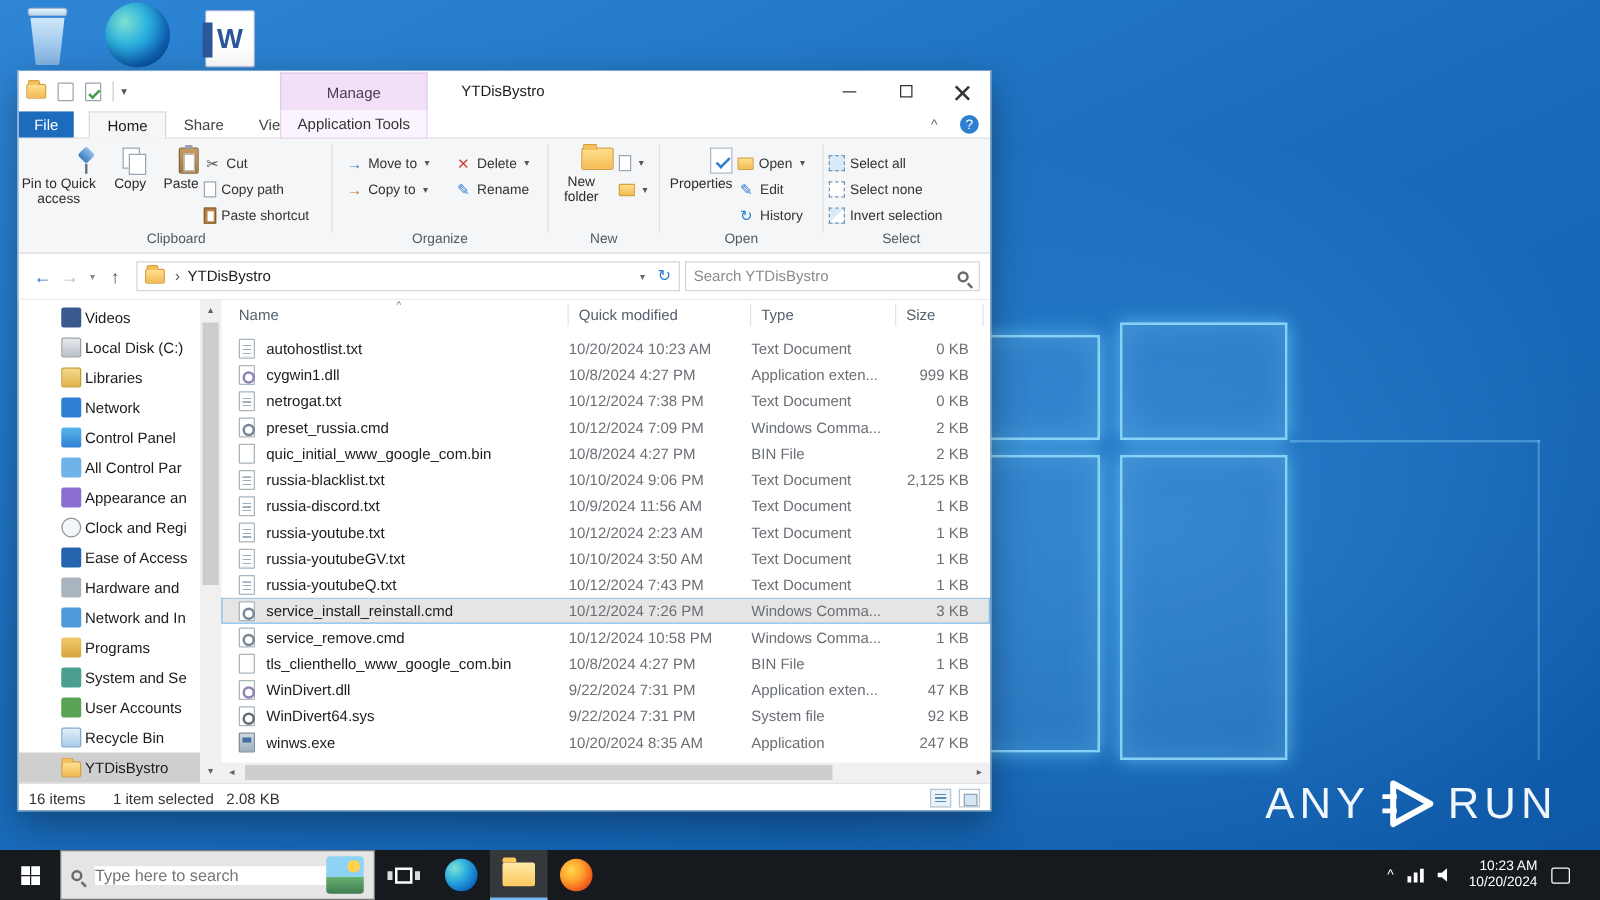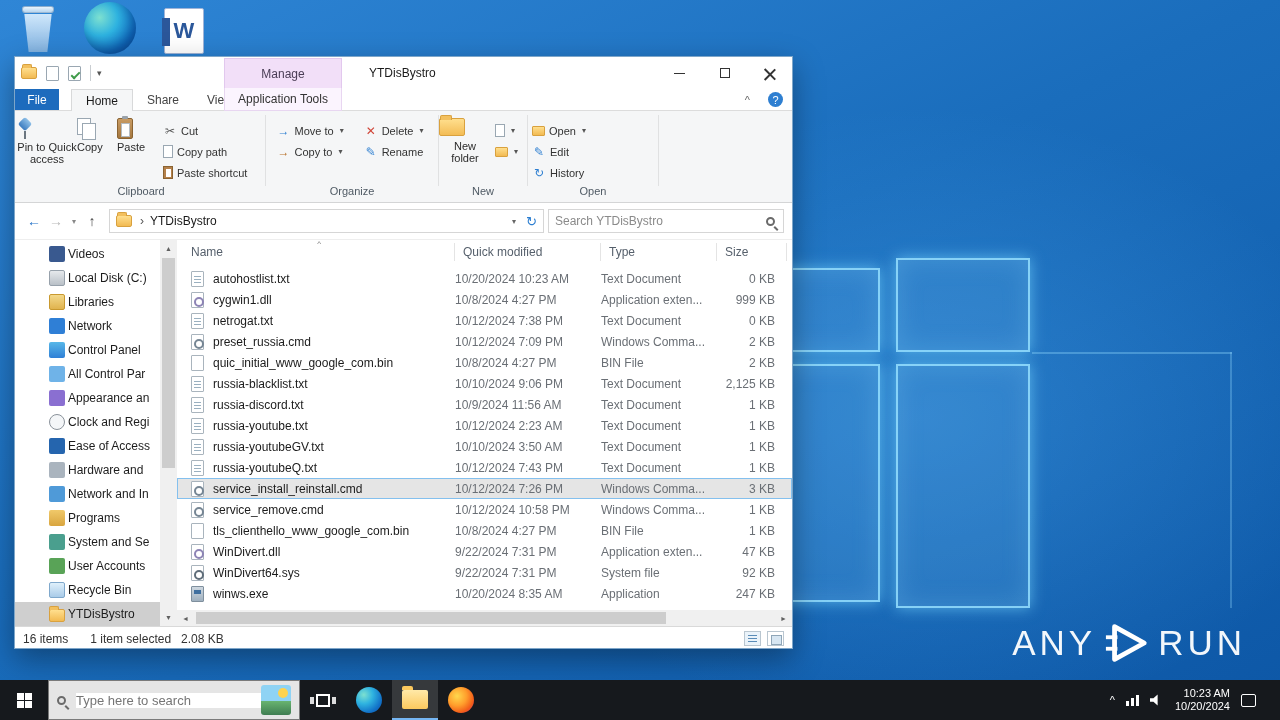--- a/index.html
+++ b/index.html
@@ -76,21 +76,21 @@
   .collapse-caret { align-self:center; color:#666; font-size:11px; margin-right:18px; cursor:pointer; }
   .help-circle { align-self:center; width:15px; height:15px; margin-right:9px; border-radius:50%;
     background:#2e7fd1; color:#fff; font-size:11px; display:flex; align-items:center; justify-content:center; cursor:pointer; }
 
   
   .ribbon { height:92px; background:#f5f6f7; border-bottom:1px solid #d4d5d6; display:flex; padding:0 2px; }
   .rgroup { display:flex; flex-direction:column; }
   .rg-content { flex:1; display:flex; padding-top:4px; }
   .rg-label { height:17px; text-align:center; font-size:11px; color:#4f5a64; }
   .rsep { width:1px; background:#e0e1e2; margin:4px 0 16px; }
-  .rbtn-big { display:flex; flex-direction:column; align-items:flex-start; padding-top:3px; cursor:pointer; }
+  .rbtn-big { display:flex; flex-direction:column; align-items:flex-end; padding-top:3px; cursor:pointer; }
   .rbl { font-size:11px; line-height:12px; text-align:center; color:#2b2b2b; margin-top:2px; }
   .rcol { display:flex; flex-direction:column; padding-top:5px; }
   .rbtn-sm { display:flex; align-items:center; height:21px; font-size:11px; color:#333; padding:0 4px; cursor:pointer; white-space:nowrap; }
   .rbtn-sm > * { margin-right:4px; }
   .gly { font-size:12px; width:14px; text-align:center; flex:0 0 auto; }
   .drop9 { font-size:8px; color:#555; margin-left:2px; }
 
   .ic-pin { width:16px; height:21px; position:relative; }
   .ic-pin::before { content:""; position:absolute; left:3px; top:1px; width:10px; height:10px;
     background:linear-gradient(#8fc0e8,#3c7cc0); border-radius:2px; transform:rotate(45deg); }
@@ -381,40 +381,63 @@
             <span class="drop9">▾</span>
           </div>
         </div>
       </div>
       <div class="rg-label">New</div>
     </div>
     <div class="rsep"></div>
 
     <div class="rgroup" style="width:130px">
       <div class="rg-content">
+        <div class="rbtn-big" style="width:58px">
+          <span class="ic-props"></span>
+          <span class="rbl">Properties</span>
+        </div>
         <div class="rcol">
           <div class="rbtn-sm">
             <span class="ic-folder-xs"></span>
             <span>Open</span>
             <span class="drop9">▾</span>
           </div>
           <div class="rbtn-sm">
             <span class="gly c-blue">✎</span>
             <span>Edit</span>
           </div>
           <div class="rbtn-sm">
             <span class="gly c-blue">↻</span>
             <span>History</span>
           </div>
         </div>
       </div>
       <div class="rg-label">Open</div>
     </div>
     <div class="rsep"></div>
 
+    <div class="rgroup" style="width:124px">
+      <div class="rg-content">
+        <div class="rcol">
+          <div class="rbtn-sm">
+            <span class="selbox"></span>
+            <span>Select all</span>
+          </div>
+          <div class="rbtn-sm">
+            <span class="selbox none"></span>
+            <span>Select none</span>
+          </div>
+          <div class="rbtn-sm">
+            <span class="selbox inv"></span>
+            <span>Invert selection</span>
+          </div>
+        </div>
+      </div>
+      <div class="rg-label">Select</div>
+    </div>
   </div>
 
   <div class="addrrow">
     <span class="abtn back">←</span>
     <span class="abtn fwd">→</span>
     <span class="abtn drop">▾</span>
     <span class="abtn upb">↑</span>
     <div class="addr-box">
       <span class="folder-sm"></span>
       <span class="crumb-sep">›</span>

